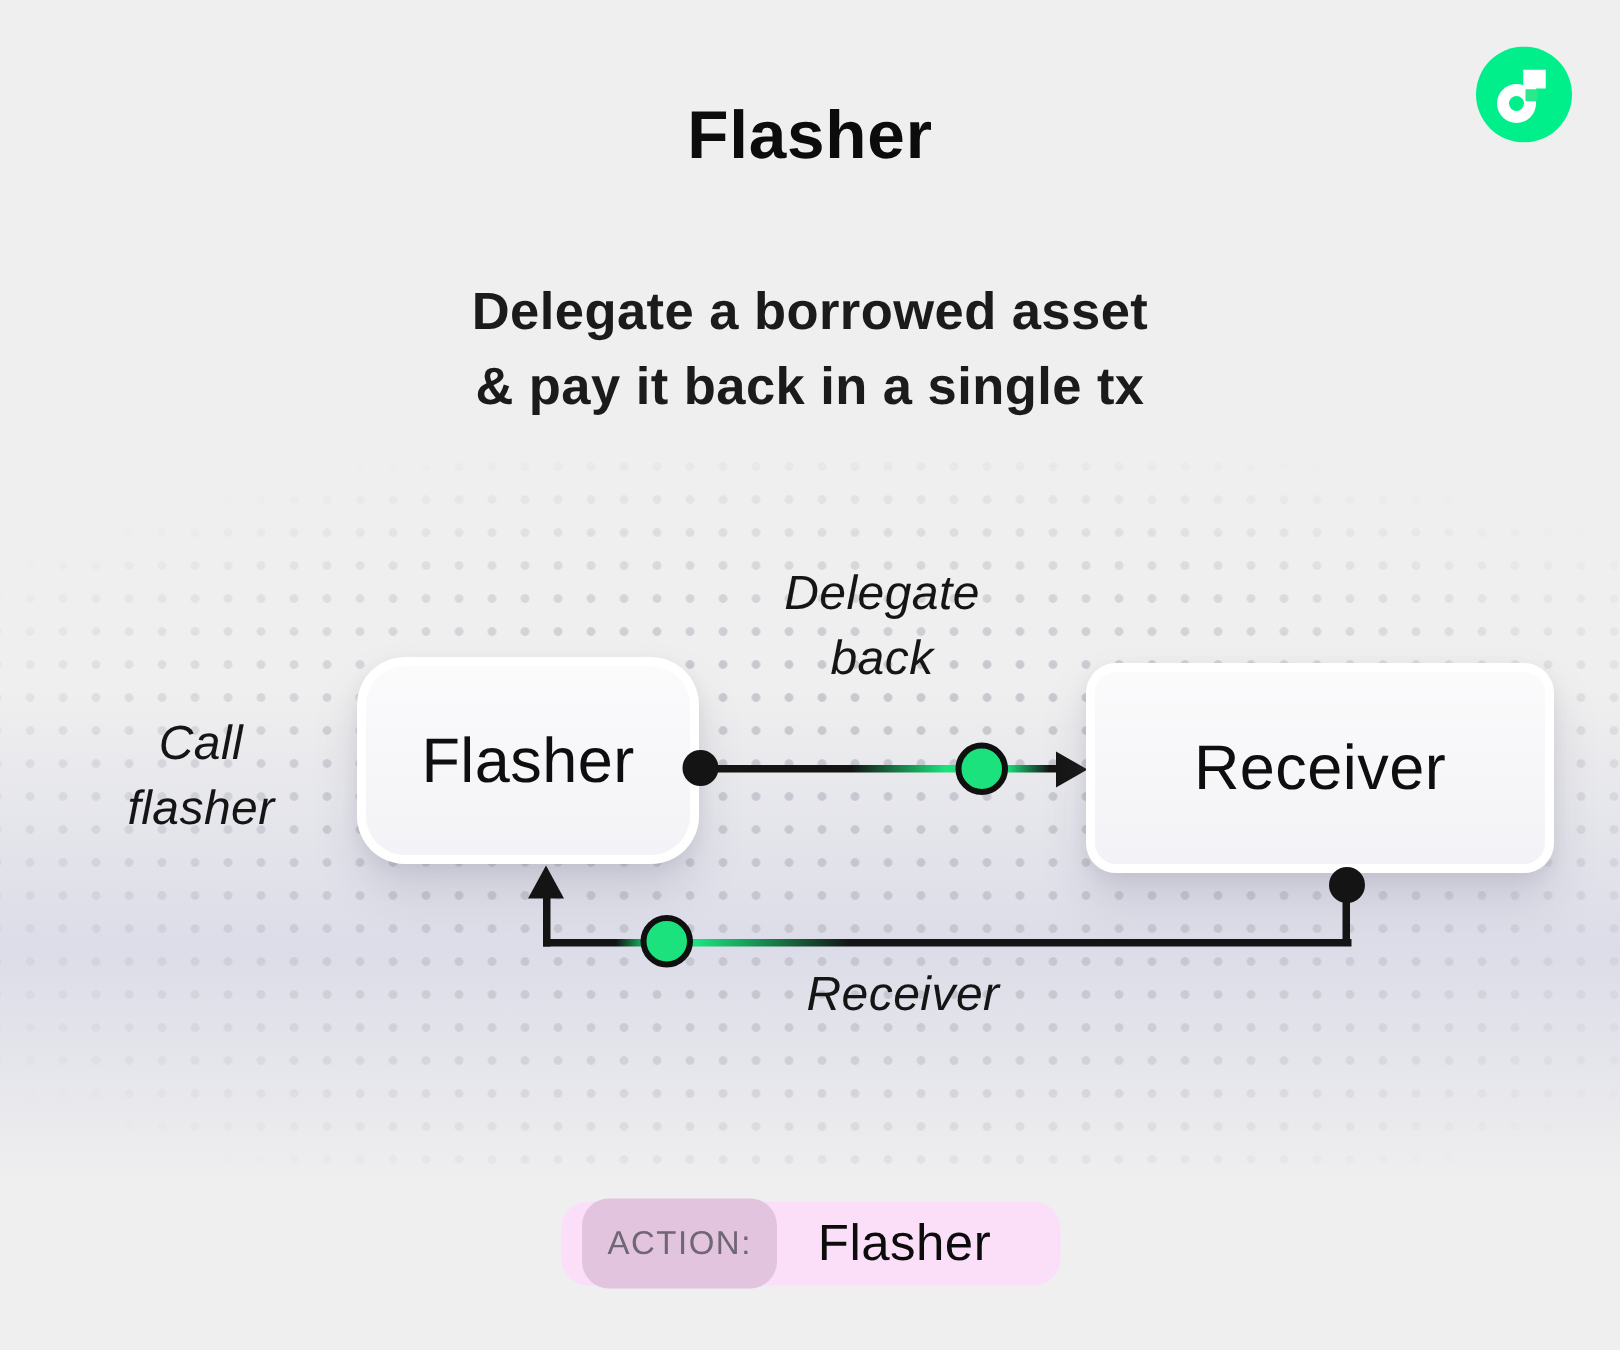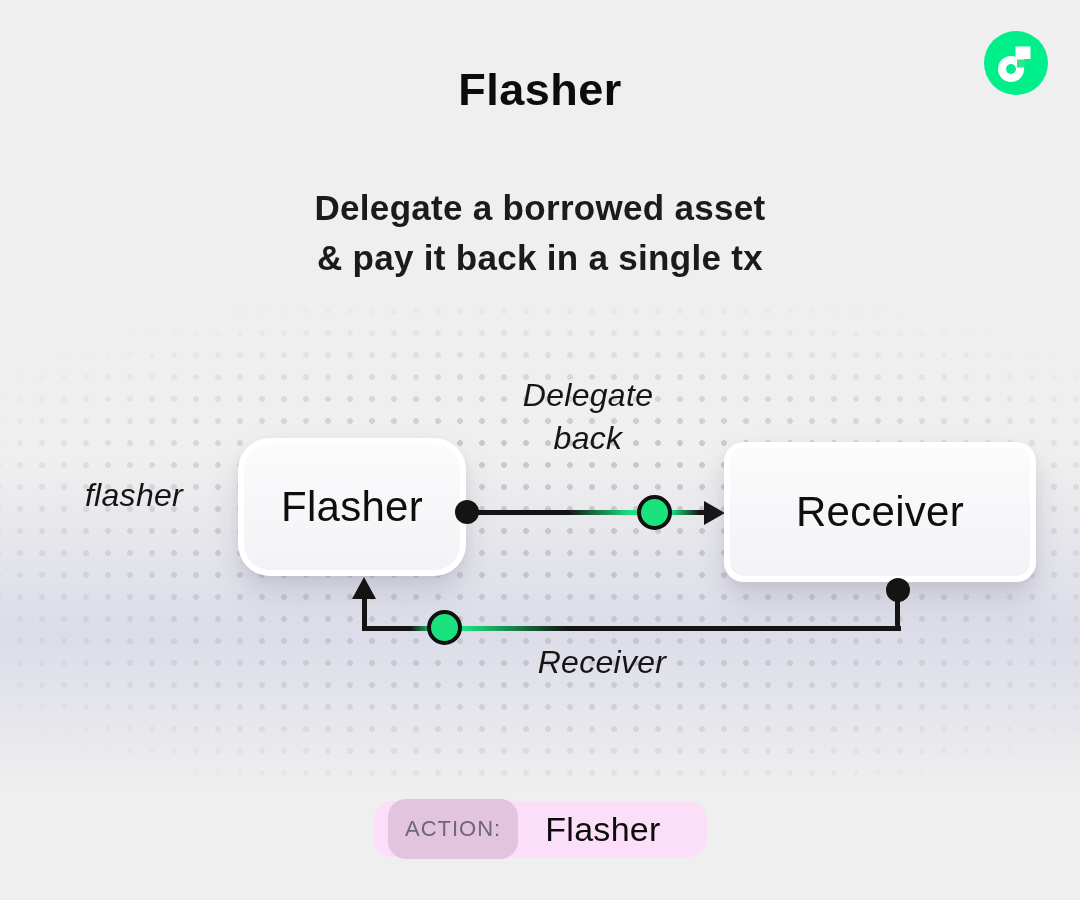--- a/index.html
+++ b/index.html
@@ -131,20 +131,21 @@
       <circle cx="32" cy="32" r="32" fill="#00EF8B"></circle>
       <circle cx="27" cy="38" r="13" fill="#ffffff"></circle>
       <rect x="31.5" y="15.5" width="15" height="12.5" fill="#ffffff"></rect>
       <rect x="31.5" y="27" width="8.5" height="11" fill="#ffffff"></rect>
       <circle cx="27" cy="38" r="5" fill="#00EF8B"></circle>
       <rect x="33" y="28.5" width="8" height="8" fill="#2BE88B"></rect>
     </svg>
   </div>
 
   <div class="flow-label call-label">
+    <div>Call</div>
     <div>flasher</div>
   </div>
 
   <div class="node-box flasher-box">
     <span>Flasher</span>
   </div>
 
   <div class="flow-label delegate-label">
     <div>Delegate</div>
     <div>back</div>

